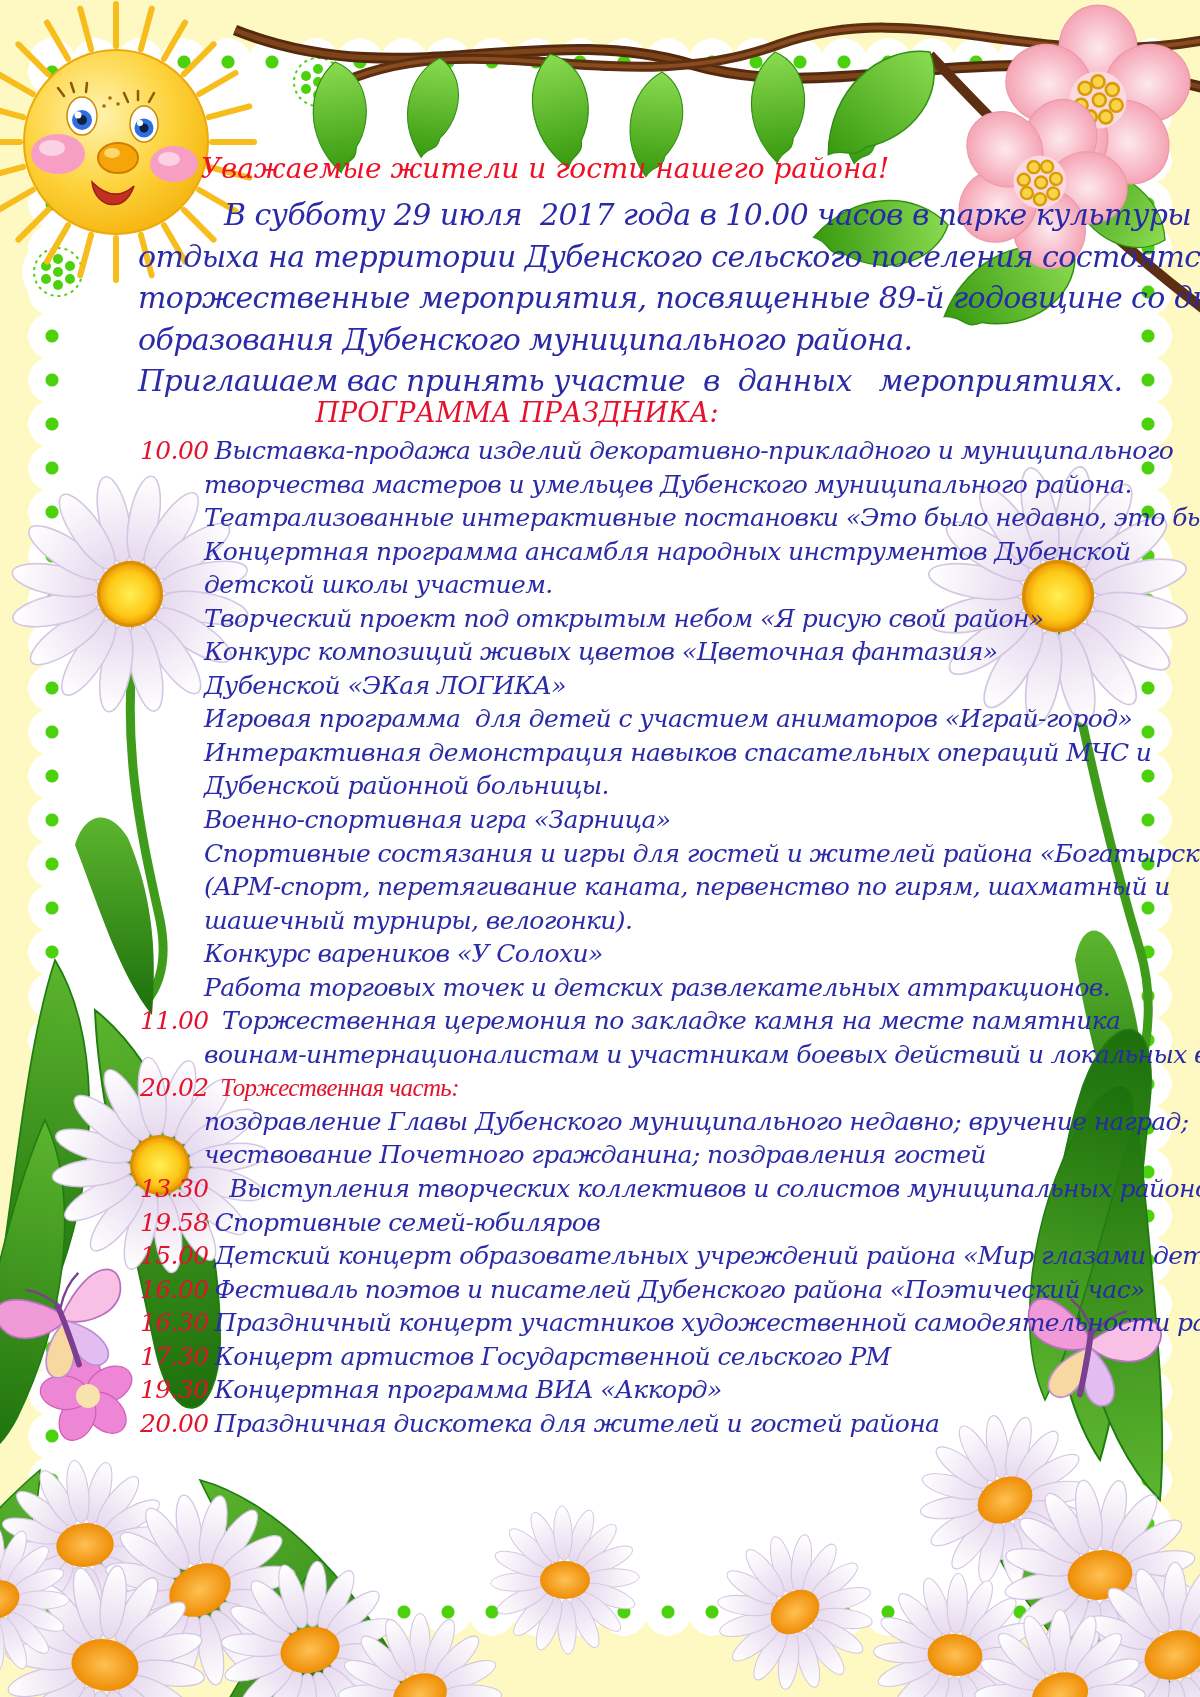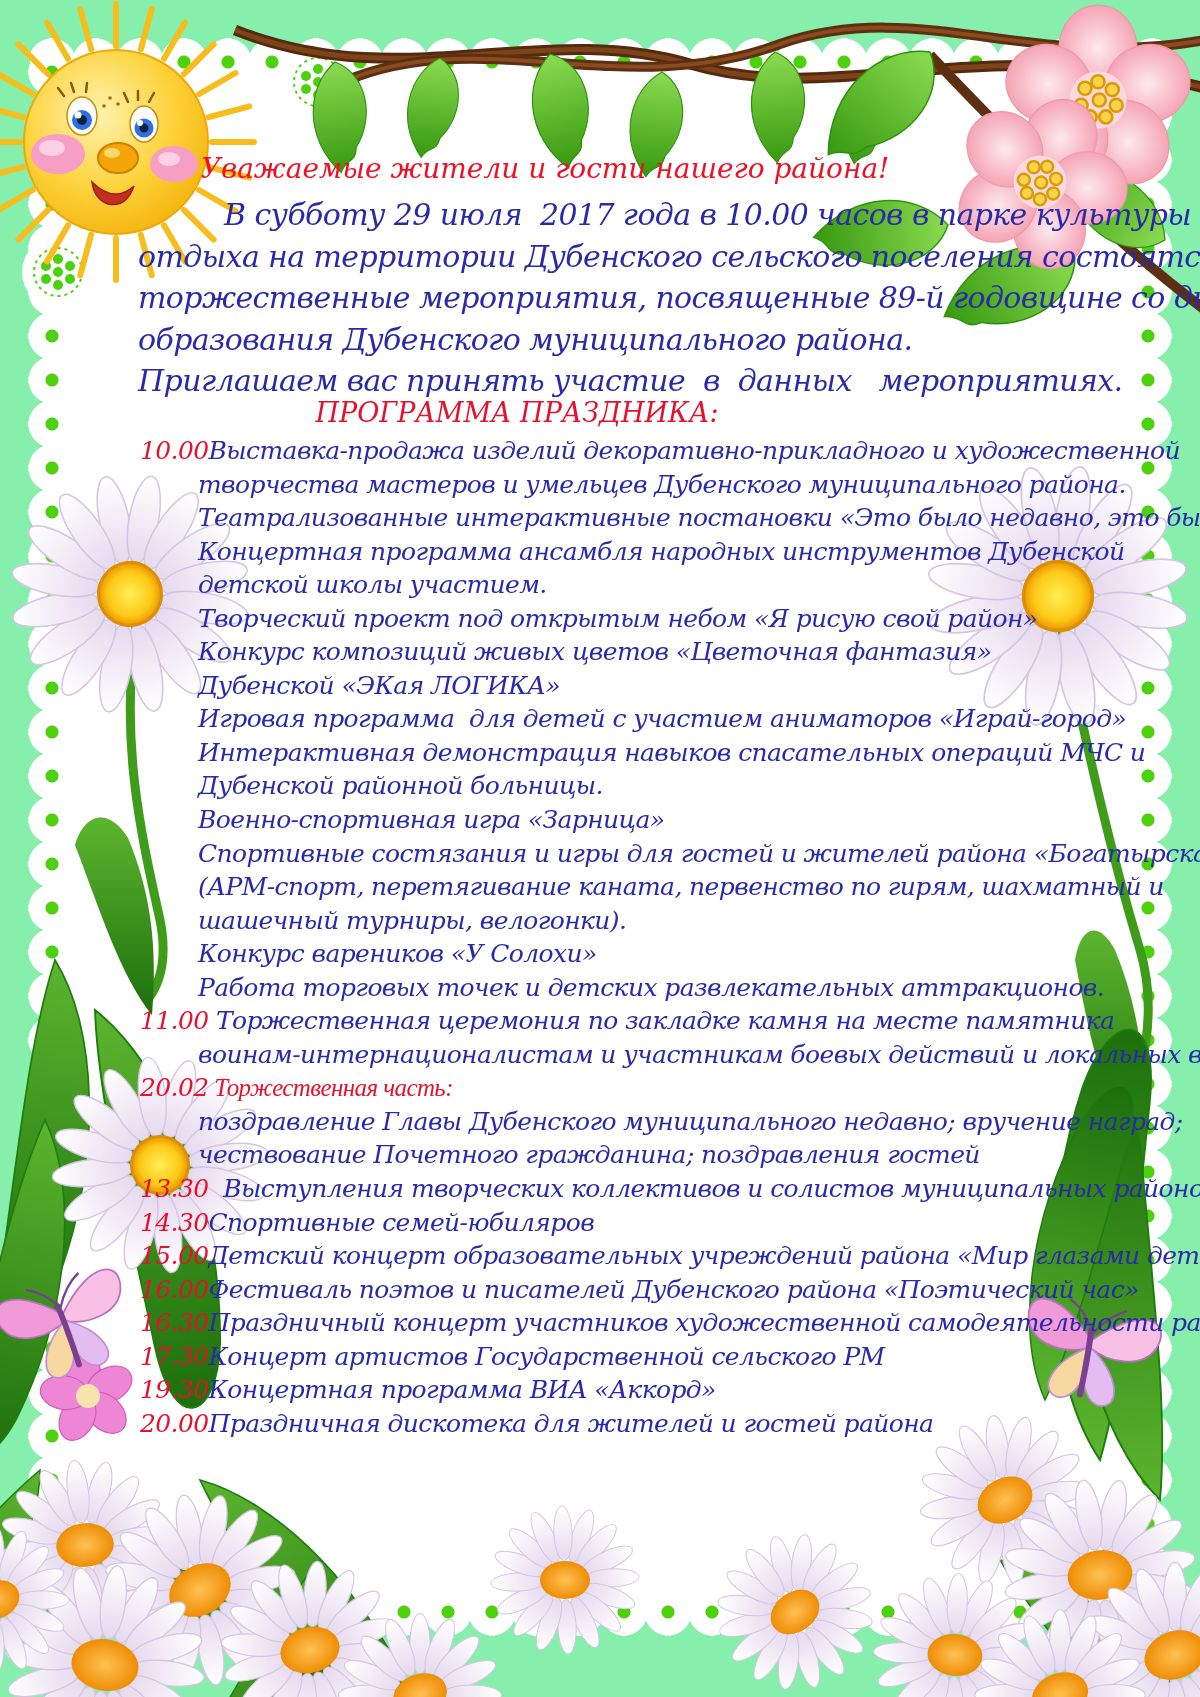--- a/index.html
+++ b/index.html
@@ -1,16 +1,16 @@
 <!DOCTYPE html>
 <html><head>
 <meta charset="utf-8">
 <style>
   html,body{margin:0;padding:0;}
-  .poster{position:relative;width:1200px;height:1697px;background:#86efac;overflow:hidden;
+  .poster{position:relative;width:1200px;height:1697px;background:#fef9c3;overflow:hidden;
           font-family:"DejaVu Serif",serif;font-style:italic;}
   .paper{position:absolute;left:52px;top:60px;width:1096px;height:1550px;background:#ffffff;border-radius:26px;z-index:0;}
   .lace{position:absolute;z-index:1;pointer-events:none;}
   .lace-top,.lace-bottom{height:48px;left:30px;right:30px;
     background-image:
       radial-gradient(circle at 22px 24px, #4bd20c 6px, rgba(0,0,0,0) 7px),
       radial-gradient(circle at 22px 4px, #ffffff 4px, rgba(0,0,0,0) 5px),
       radial-gradient(circle at 22px 44px, #ffffff 4px, rgba(0,0,0,0) 5px),
       radial-gradient(circle at 22px 24px, #ffffff 23px, rgba(0,0,0,0) 24px);
     background-size:44px 48px;background-repeat:repeat-x;}
@@ -29,21 +29,21 @@
   .content{position:absolute;left:0;top:0;width:1200px;z-index:3;}
   .title{position:absolute;left:135px;top:152px;width:820px;text-align:center;
          font-size:28px;color:#ee1126;white-space:pre;}
   .intro{position:absolute;left:138px;top:194px;}
   .intro-line{font-size:30px;line-height:41.5px;color:#2a2aa8;white-space:pre;letter-spacing:-0.6px;}
   .intro-line.first{padding-left:86px;}
   .heading{position:absolute;left:134px;top:397px;width:766px;text-align:center;
            font-size:27px;color:#e3122d;white-space:pre;}
   .program{position:absolute;left:140px;top:434px;}
   .pline{font-size:25px;line-height:33.55px;color:#2a2aa8;white-space:pre;letter-spacing:-0.6px;}
-  .pline .time{display:inline-block;min-width:58px;color:#e3122d;}
+  .pline .time{display:inline-block;min-width:58px;margin-right:6px;color:#e3122d;}
   .pline.red-line .ptext{color:#e3122d;font-family:Liberation Serif, serif;}
 </style>
 </head>
 <body>
 
 <div class="poster">
   <div class="paper"></div>
   <div class="lace lace-top"></div>
   <div class="lace lace-bottom"></div>
   <div class="lace lace-left"></div>
@@ -314,21 +314,21 @@
       <div class="intro-line first">В субботу 29 июля  2017 года в 10.00 часов в парке культуры и</div>
       <div class="intro-line">отдыха на территории Дубенского сельского поселения состоятся</div>
       <div class="intro-line">торжественные мероприятия, посвященные 89-й годовщине со дня</div>
       <div class="intro-line">образования Дубенского муниципального района.</div>
       <div class="intro-line">Приглашаем вас принять участие  в  данных   мероприятиях.</div>
     </div>
 
     <div class="heading">ПРОГРАММА ПРАЗДНИКА:</div>
 
     <div class="program">
-      <div class="pline"><span class="time">10.00</span><span class="ptext">Выставка-продажа изделий декоративно-прикладного и художественной</span></div>
+      <div class="pline"><span class="time">10.00</span><span class="ptext">Выставка-продажа изделий декоративно-прикладного и муниципального</span></div>
       <div class="pline"><span class="time"></span><span class="ptext">творчества мастеров и умельцев Дубенского муниципального района.</span></div>
       <div class="pline"><span class="time"></span><span class="ptext">Театрализованные интерактивные постановки «Это было недавно, это было давно»</span></div>
       <div class="pline"><span class="time"></span><span class="ptext">Концертная программа ансамбля народных инструментов Дубенской</span></div>
       <div class="pline"><span class="time"></span><span class="ptext">детской школы участием.</span></div>
       <div class="pline"><span class="time"></span><span class="ptext">Творческий проект под открытым небом «Я рисую свой район»</span></div>
       <div class="pline"><span class="time"></span><span class="ptext">Конкурс композиций живых цветов «Цветочная фантазия»</span></div>
       <div class="pline"><span class="time"></span><span class="ptext">Дубенской «ЭКая ЛОГИКА»</span></div>
       <div class="pline"><span class="time"></span><span class="ptext">Игровая программа  для детей с участием аниматоров «Играй-город»</span></div>
       <div class="pline"><span class="time"></span><span class="ptext">Интерактивная демонстрация навыков спасательных операций МЧС и</span></div>
       <div class="pline"><span class="time"></span><span class="ptext">Дубенской районной больницы.</span></div>
@@ -337,21 +337,21 @@
       <div class="pline"><span class="time"></span><span class="ptext">(АРМ-спорт, перетягивание каната, первенство по гирям, шахматный и</span></div>
       <div class="pline"><span class="time"></span><span class="ptext">шашечный турниры, велогонки).</span></div>
       <div class="pline"><span class="time"></span><span class="ptext">Конкурс вареников «У Солохи»</span></div>
       <div class="pline"><span class="time"></span><span class="ptext">Работа торговых точек и детских развлекательных аттракционов.</span></div>
       <div class="pline"><span class="time">11.00</span><span class="ptext"> Торжественная церемония по закладке камня на месте памятника</span></div>
       <div class="pline"><span class="time"></span><span class="ptext">воинам-интернационалистам и участникам боевых действий и локальных войн.</span></div>
       <div class="pline red-line"><span class="time">20.02</span><span class="ptext"> Торжественная часть:</span></div>
       <div class="pline"><span class="time"></span><span class="ptext">поздравление Главы Дубенского муниципального недавно; вручение наград;</span></div>
       <div class="pline"><span class="time"></span><span class="ptext">чествование Почетного гражданина; поздравления гостей</span></div>
       <div class="pline"><span class="time">13.30</span><span class="ptext">  Выступления творческих коллективов и солистов муниципальных районов РМ</span></div>
-      <div class="pline"><span class="time">14.30</span><span class="ptext">Спортивные семей-юбиляров</span></div>
+      <div class="pline"><span class="time">19.58</span><span class="ptext">Спортивные семей-юбиляров</span></div>
       <div class="pline"><span class="time">15.00</span><span class="ptext">Детский концерт образовательных учреждений района «Мир глазами детей».</span></div>
       <div class="pline"><span class="time">16.00</span><span class="ptext">Фестиваль поэтов и писателей Дубенского района «Поэтический час»</span></div>
       <div class="pline"><span class="time">16.30</span><span class="ptext">Праздничный концерт участников художественной самодеятельности района.</span></div>
       <div class="pline"><span class="time">17.30</span><span class="ptext">Концерт артистов Государственной сельского РМ</span></div>
       <div class="pline"><span class="time">19.30</span><span class="ptext">Концертная программа ВИА «Аккорд»</span></div>
       <div class="pline"><span class="time">20.00</span><span class="ptext">Праздничная дискотека для жителей и гостей района</span></div>
     </div>
   </div>
 </div>
 

